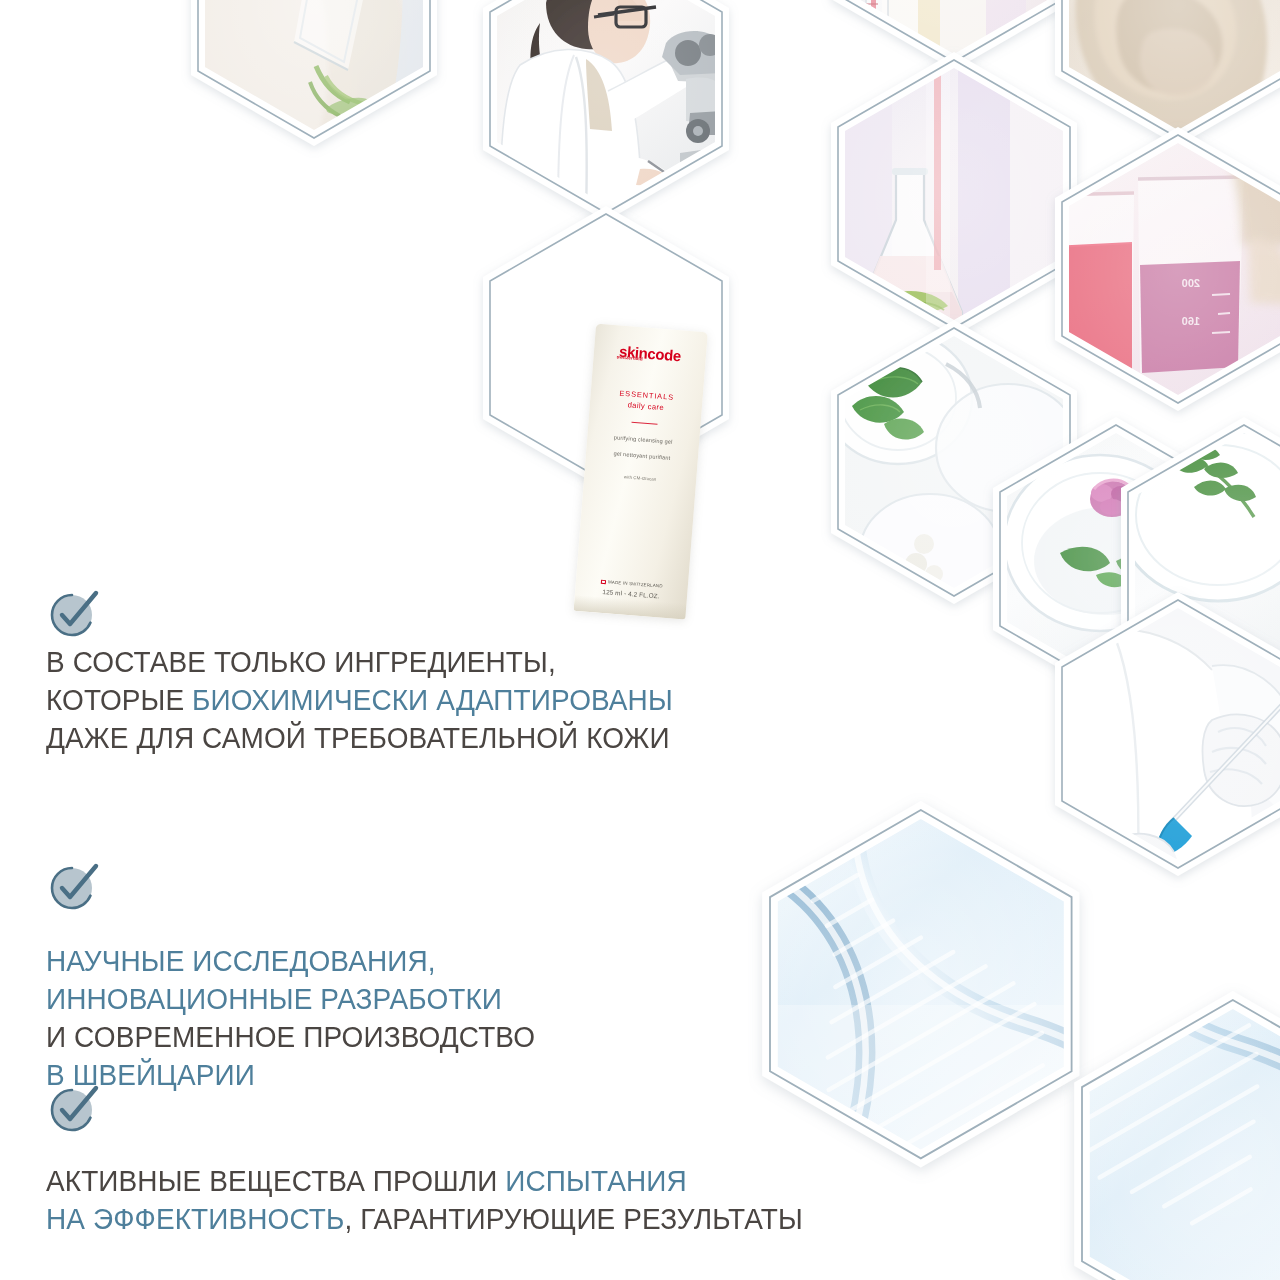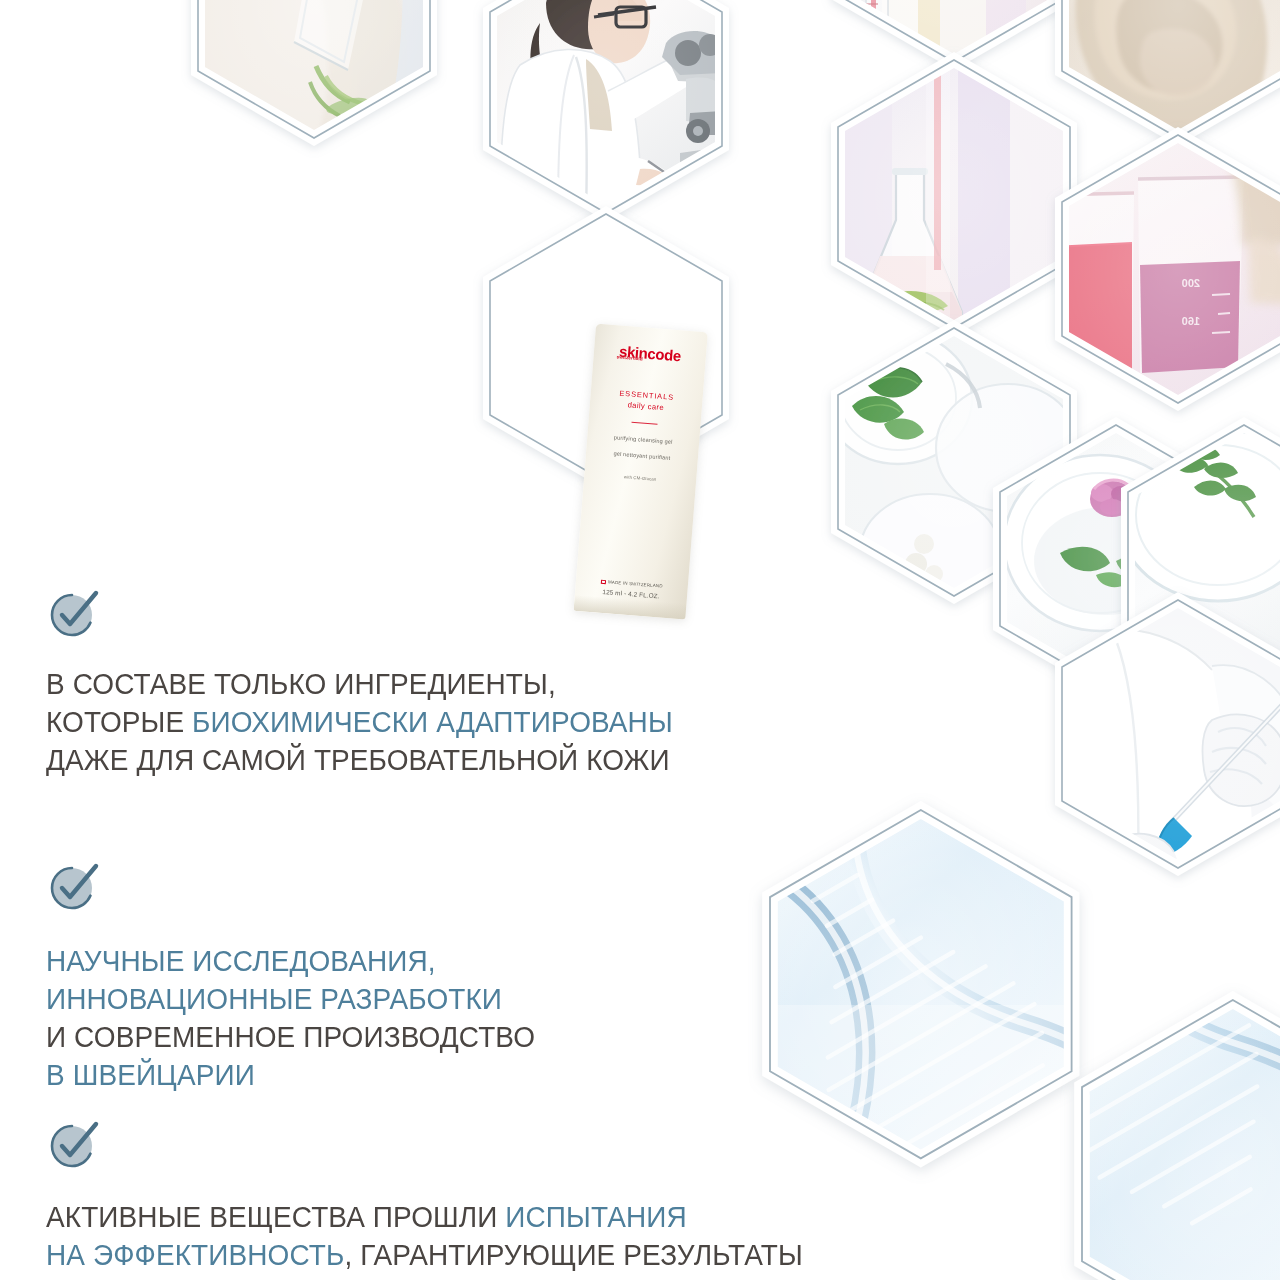--- a/index.html
+++ b/index.html
@@ -51,25 +51,25 @@
   }
   .madein .flag{display:inline-block;width:5px;height:3.6px;background:#d6001c;position:relative;vertical-align:middle;margin-right:2px;}
   .madein .flag:before{content:"";position:absolute;left:1.9px;top:.7px;width:1.2px;height:2.2px;background:#fff;}
   .madein .flag:after{content:"";position:absolute;left:1.1px;top:1.2px;width:2.8px;height:1.2px;background:#fff;}
   .vol{font-size:6.4px;letter-spacing:.1px;display:block;margin-top:1px;}
 
   
   .block{position:absolute;left:46px;}
   #block1{top:585px;}
   #block2{top:858px;}
-  #block3{top:1116px;}
+  #block3{top:1080px;}
 
   .check{width:58px;height:58px;display:block;}
 
-  .lines{margin-top:22px;}
+  .lines{}
   .line{
     font-size:29px;line-height:38px;letter-spacing:.1px;
     color:#4a4542;white-space:nowrap;font-weight:400;
     transform:scaleX(.965);transform-origin:left center;
   }
   .hl{color:#4e7f9b;}
   .line.all-hl{color:#4e7f9b;}
 
   #block2 .lines{margin-top:26px;}
   #block3 .lines{margin-top:24px;}

